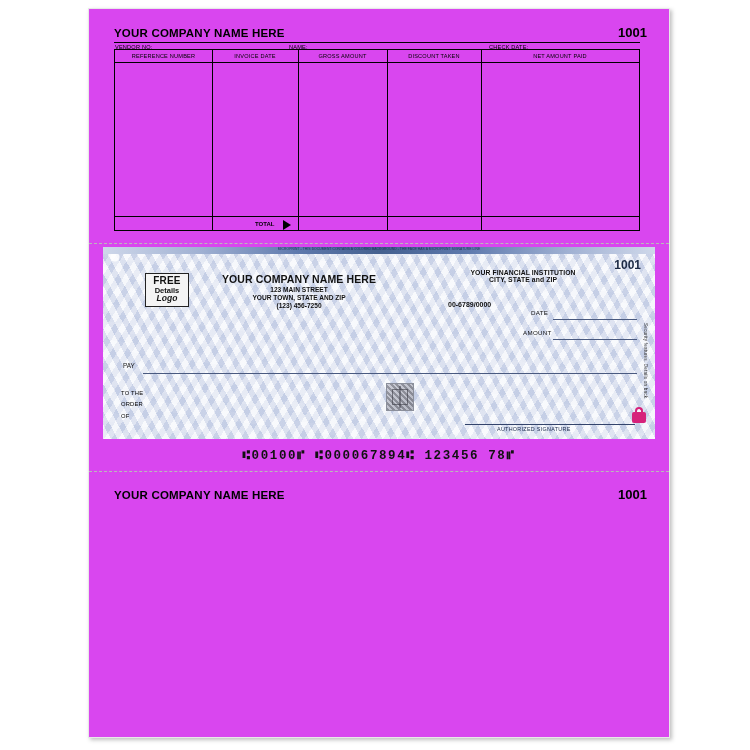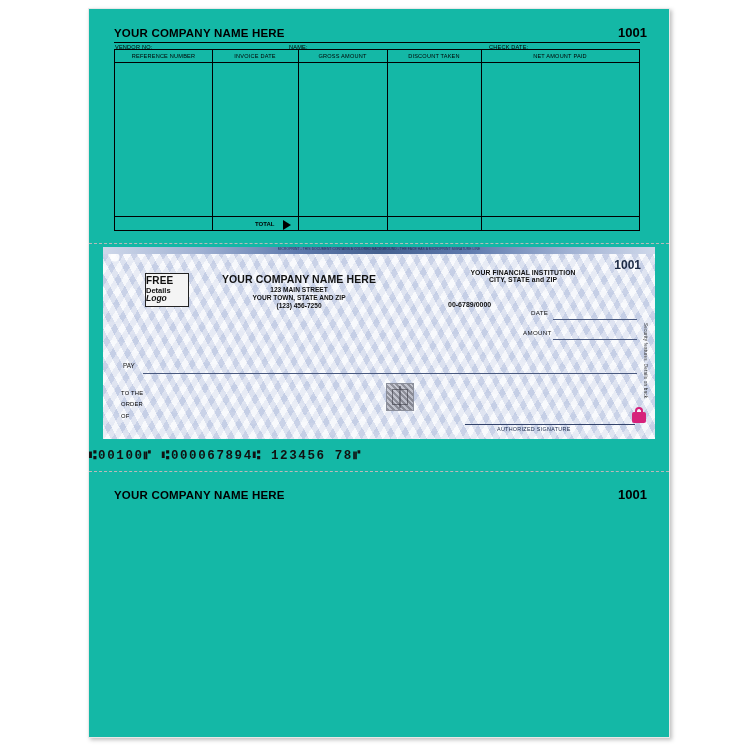--- a/index.html
+++ b/index.html
@@ -19,21 +19,21 @@
     height: 750px;
     background: #ffffff;
   }
   
   .sheet {
     position: absolute;
     left: 88px;
     top: 8px;
     width: 580px;
     height: 728px;
-    background: #14b8a6;
+    background: #d946ef;
     box-shadow: 2px 2px 4px rgba(0,0,0,0.25);
     border: 1px solid #e8e8e8;
   }
 
   
   .stub-top {
     position: absolute;
     left: 0;
     top: 0;
     width: 100%;
@@ -151,20 +151,21 @@
     color: #1c2a44;
   }
   .logo-box {
     position: absolute;
     left: 42px;
     top: 26px;
     width: 44px;
     height: 34px;
     border: 1.2px solid #222;
     background: #f4f4f4;
+    text-align: center;
     line-height: 1.05;
     padding-top: 2px;
     box-sizing: border-box;
   }
   .logo-free {
     font-size: 10px;
     font-weight: bold;
     color: #111;
     letter-spacing: 0.2px;
   }
@@ -315,21 +316,21 @@
     width: 2px; bottom: 2px;
     background: rgba(70,70,80,0.55);
   }
 
   
   .micr {
     position: absolute;
     left: 0;
     top: 440px;
     width: 100%;
-    text-align: left;
+    text-align: center;
     font-family: "Liberation Mono", monospace;
     font-size: 12.5px;
     letter-spacing: 1.6px;
     color: #111;
     font-weight: bold;
   }
 
   
   .perf {
     position: absolute;

